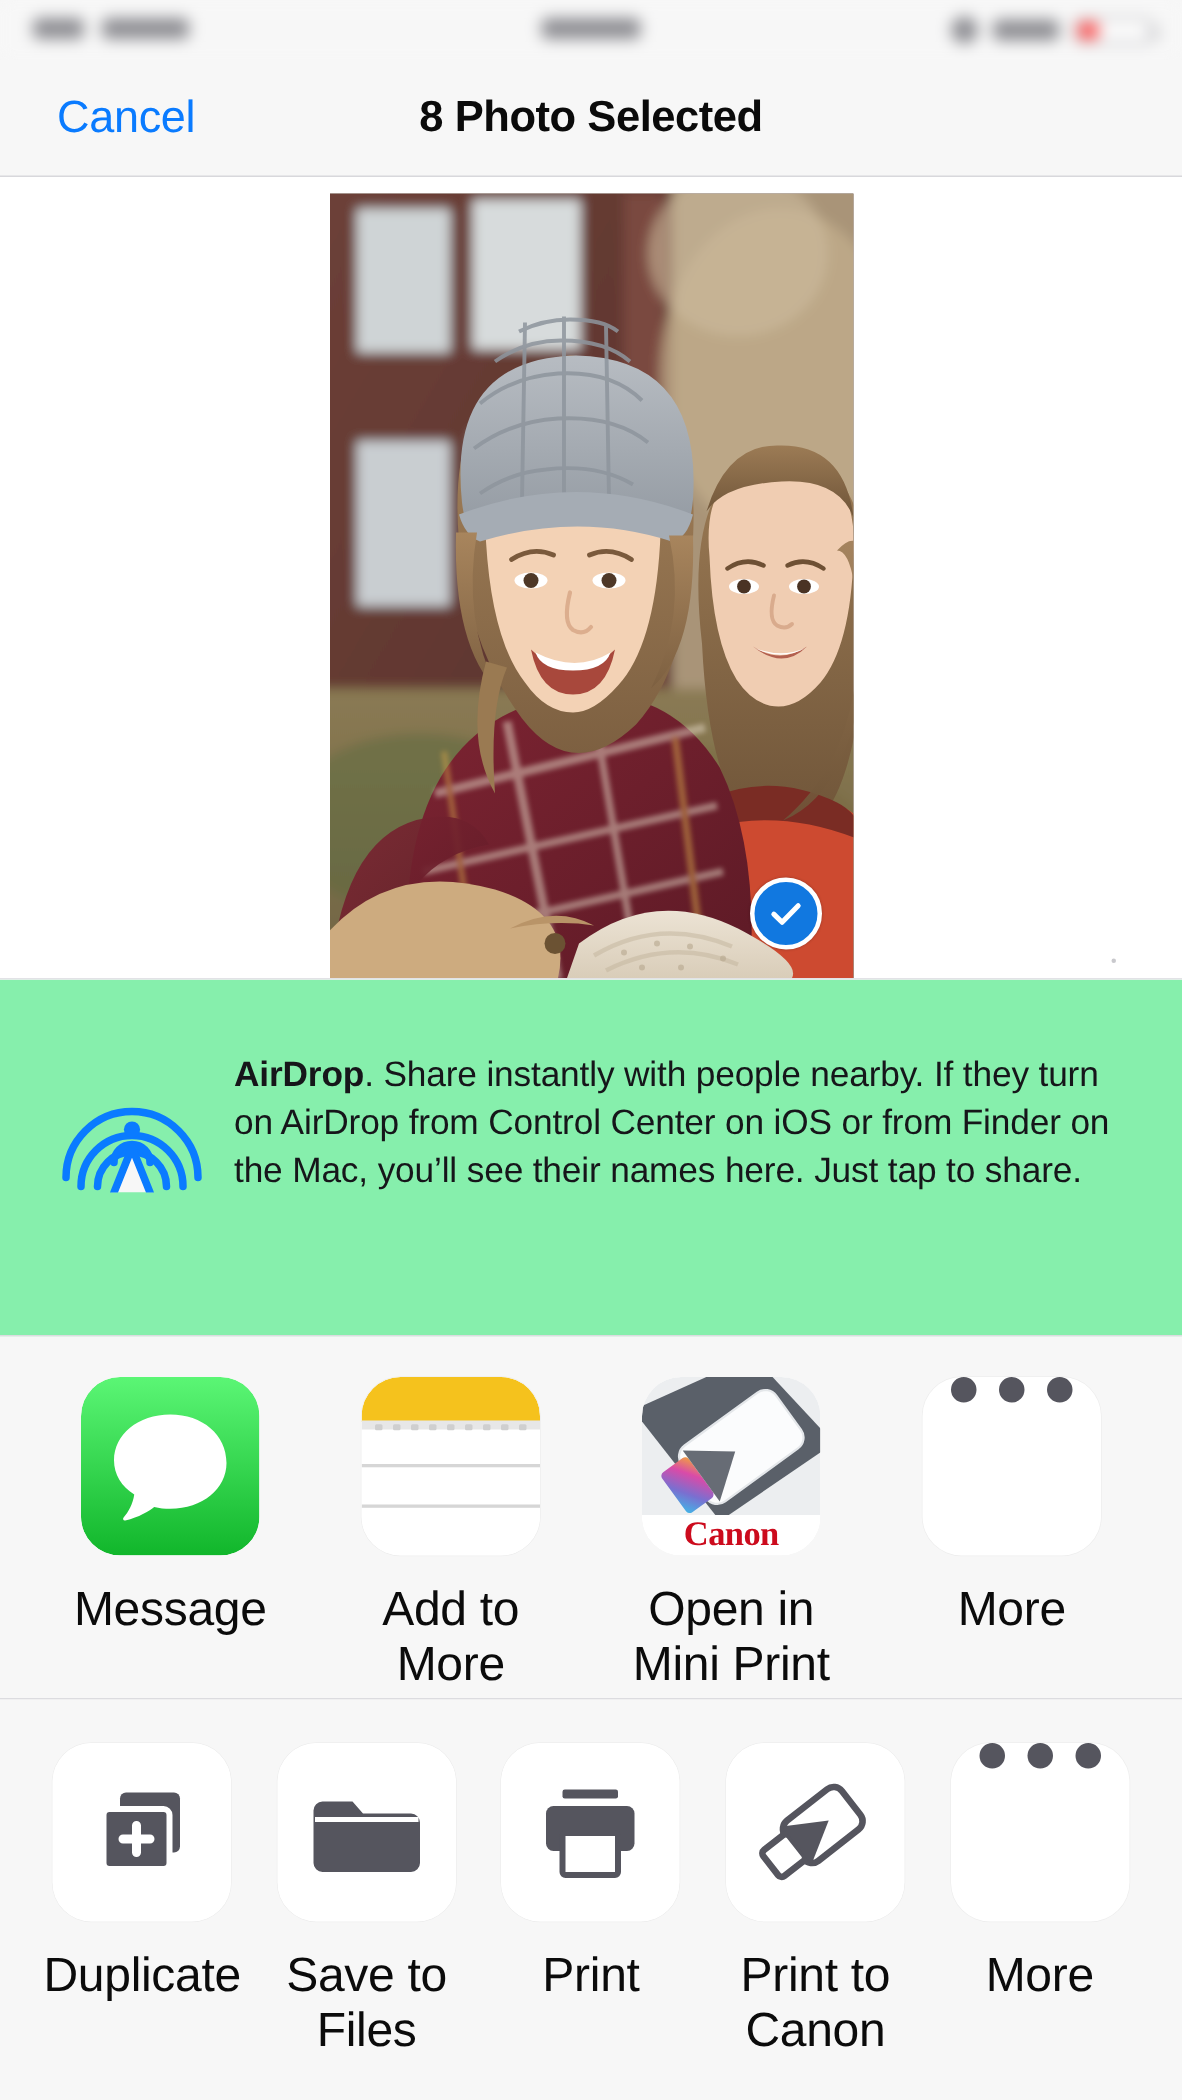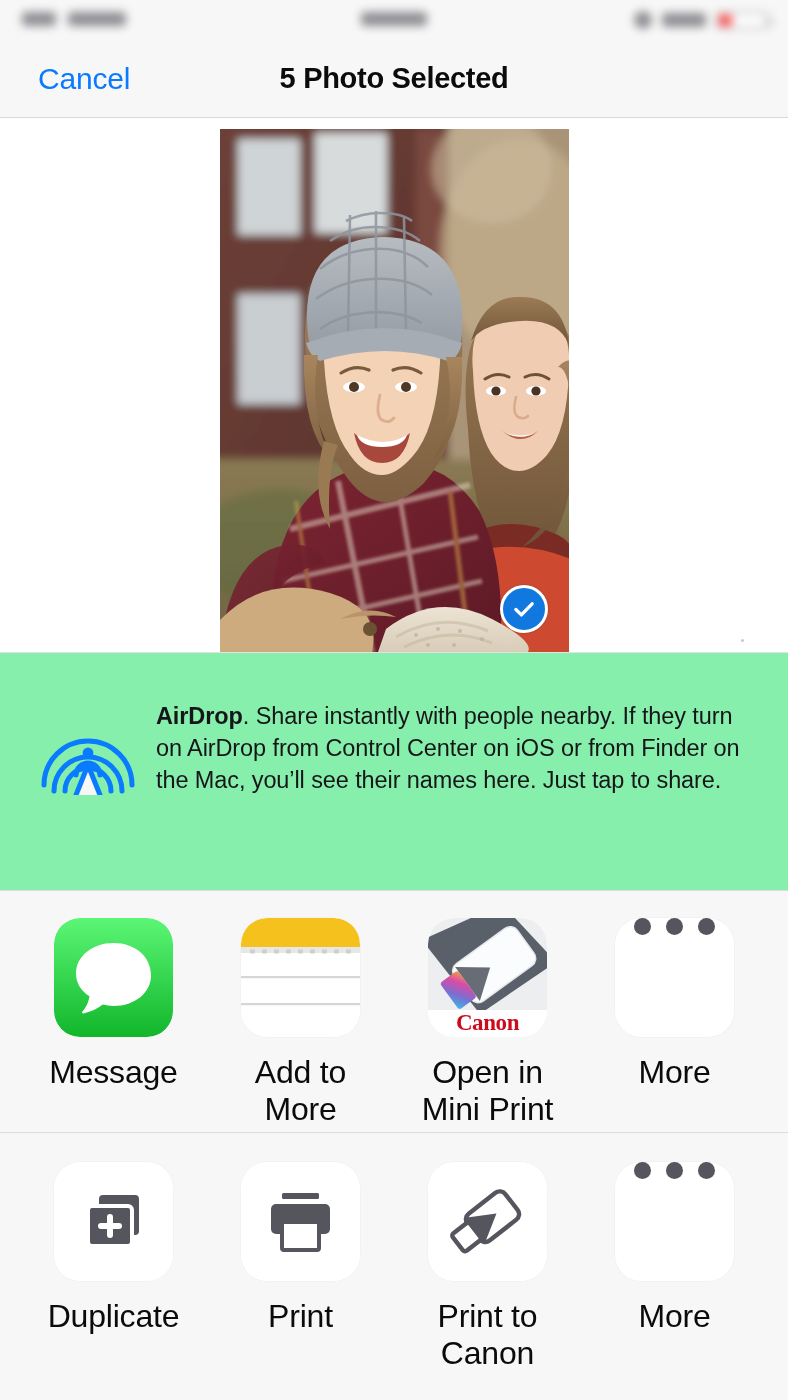--- a/index.html
+++ b/index.html
@@ -127,21 +127,21 @@
       <div class="sb-blob" style="width:18px;height:18px;border-radius:50%"></div>
       <div class="sb-blob" style="width:44px"></div>
       <div class="sb-batt">
         <div class="sb-batt-fill"></div>
       </div>
     </div>
   </div>
 
   <div class="navbar">
     <button class="nav-cancel">Cancel</button>
-    <div class="nav-title">5 Photo Selected</div>
+    <div class="nav-title">8 Photo Selected</div>
   </div>
 
   <div class="preview-section">
     <div class="photo-wrap">
       <div class="photo">
         <svg viewBox="0 0 349 523" preserveAspectRatio="xMidYMid slice" aria-hidden="true">
           <defs>
             <linearGradient id="sky" x1="0" y1="0" x2="0" y2="1">
               <stop offset="0" stop-color="#8c7a6e"></stop>
                 <stop offset="1" stop-color="#6f5d52"></stop>
@@ -405,20 +405,30 @@
           <svg viewBox="0 0 119 119" width="119" height="119">
             <rect width="119" height="119" rx="26" fill="#ffffff"></rect>
             <rect x="45" y="33" width="40" height="40" rx="4" fill="#55555e"></rect>
             <rect x="34" y="44" width="44" height="40" rx="4" fill="#55555e" stroke="#ffffff" stroke-width="4"></rect>
             <path d="M56 55 L56 73 M47 64 L65 64" stroke="#ffffff" stroke-width="6" stroke-linecap="round"></path>
           </svg>
         </div>
         <div class="cell-label">Duplicate</div>
       </div>
 
+      <div class="cell">
+        <div class="tile white">
+          <svg viewBox="0 0 119 119" width="119" height="119">
+            <rect width="119" height="119" rx="26" fill="#ffffff"></rect>
+            <path d="M30 39 h20 l7 8 h32 a6 6 0 0 1 6 6 v27 a6 6 0 0 1 -6 6 h-59 a6 6 0 0 1 -6 -6 v-35 a6 6 0 0 1 6 -6 z" fill="#55555e"></path>
+            <path d="M25 51 h69" stroke="#ffffff" stroke-width="3.4"></path>
+          </svg>
+        </div>
+        <div class="cell-label">Save to Files</div>
+      </div>
 
       <div class="cell">
         <div class="tile white">
           <svg viewBox="0 0 119 119" width="119" height="119">
             <rect width="119" height="119" rx="26" fill="#ffffff"></rect>
             <rect x="41" y="31" width="37" height="6" rx="1.5" fill="#55555e"></rect>
             <rect x="30" y="42" width="59" height="30" rx="5" fill="#55555e"></rect>
             <rect x="41" y="60" width="37" height="28" rx="2" fill="#ffffff" stroke="#55555e" stroke-width="4"></rect>
           </svg>
         </div>

